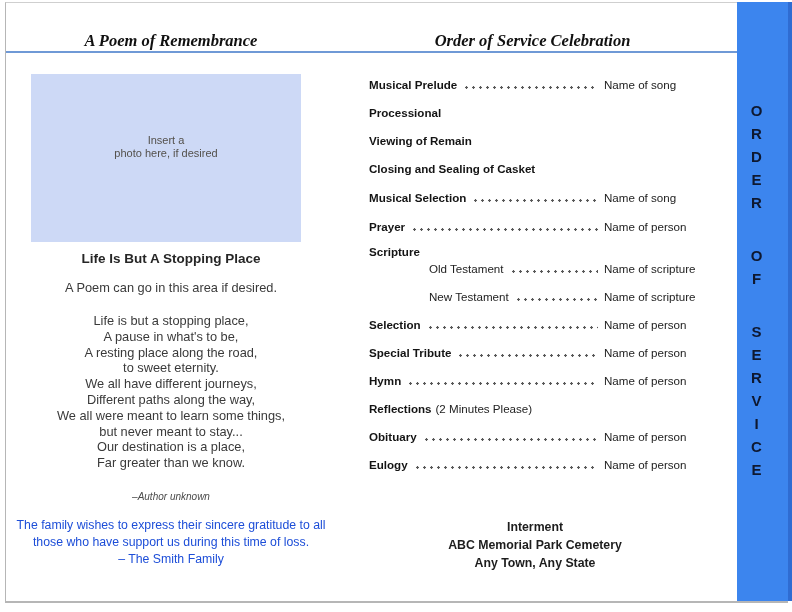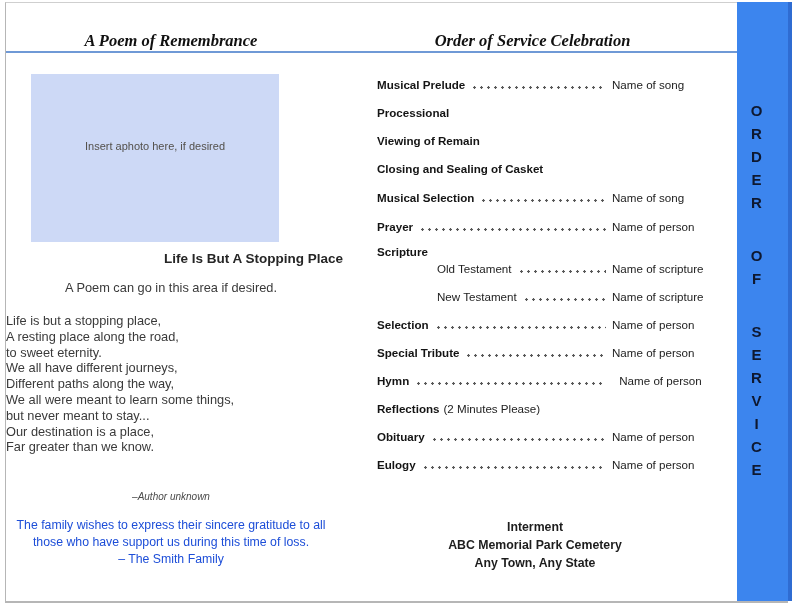--- a/index.html
+++ b/index.html
@@ -21,33 +21,33 @@
   
   .header-left,.header-right{
     position:absolute;top:28px;font-family:"Liberation Serif","DejaVu Serif",serif;
     font-weight:bold;font-style:italic;font-size:16.5px;color:#111111;text-align:center;
   }
   .header-left{left:0;width:330px;}
   .header-right{left:358px;width:337px;}
   .header-rule{position:absolute;left:0;top:48px;width:732px;height:2px;background:var(--rule);}
   
   .photo-box{
-    position:absolute;left:25px;top:71px;width:248px;height:168px;background:var(--photobox);
-    display:flex;flex-direction:row;align-items:center;justify-content:center;
+    position:absolute;left:25px;top:71px;width:270px;height:168px;background:var(--photobox);
+    display:flex;flex-direction:column;align-items:center;justify-content:center;
     padding-bottom:22px;box-sizing:border-box;
     font-size:11px;line-height:13.5px;color:#53504b;text-align:center;
   }
-  .poem-title{position:absolute;left:7px;top:248px;width:330px;text-align:right;font-weight:bold;font-size:13.5px;color:#262626;}
+  .poem-title{position:absolute;left:0;top:248px;width:330px;text-align:center;font-weight:bold;font-size:13.5px;color:#262626;}
   .poem-intro{position:absolute;left:0;top:277px;width:330px;text-align:center;font-size:12.8px;color:#3a3a3a;}
-  .poem-lines{position:absolute;left:0;top:310px;width:330px;text-align:left;font-size:12.8px;line-height:15.8px;color:#3a3a3a;}
+  .poem-lines{position:absolute;left:0;top:310px;width:330px;text-align:center;font-size:12.8px;line-height:15.8px;color:#3a3a3a;}
   .poem-author{position:absolute;left:0;top:488px;width:330px;text-align:center;font-size:10px;font-style:italic;color:#4a4a4a;}
   .family-msg{position:absolute;left:0;top:514px;width:330px;text-align:center;font-size:12.3px;line-height:17px;color:#1d4ed8;}
   
   .service-col{position:absolute;left:363px;top:0;width:332px;height:100%;}
-  .srow{position:absolute;left:8px;width:332px;display:flex;align-items:baseline;font-size:11.6px;color:#222222;}
+  .srow{position:absolute;left:0;width:332px;display:flex;align-items:baseline;font-size:11.6px;color:#222222;}
   .srow .slabel{font-weight:bold;color:#141414;white-space:nowrap;}
   .srow.indent .slabel{font-weight:normal;color:#222222;margin-left:60px;}
   .srow .ssuffix{font-weight:normal;margin-left:4px;white-space:nowrap;}
   .srow .dots{
     flex:1 1 auto;height:3px;margin:0 6px;
     background-image:radial-gradient(circle,#575757 1.05px,transparent 1.45px);
     background-size:7px 3px;background-repeat:repeat-x;background-position:left bottom;
   }
   .srow .svalue{flex:0 0 97px;width:97px;white-space:nowrap;}
   .interment{position:absolute;left:363px;top:515px;width:332px;text-align:center;font-weight:bold;font-size:12.3px;line-height:18px;color:#1d1d1d;}
@@ -74,20 +74,21 @@
     <div class="header-rule"></div>
 
     <div class="photo-box">
       <div>Insert a</div>
       <div>photo here, if desired</div>
     </div>
     <div class="poem-title">Life Is But A Stopping Place</div>
     <div class="poem-intro">A Poem can go in this area if desired.</div>
     <div class="poem-lines" id="poem-lines">
         <div>Life is but a stopping place,</div>
+        <div>A pause in what's to be,</div>
         <div>A resting place along the road,</div>
         <div>to sweet eternity.</div>
         <div>We all have different journeys,</div>
         <div>Different paths along the way,</div>
         <div>We all were meant to learn some things,</div>
         <div>but never meant to stay...</div>
         <div>Our destination is a place,</div>
         <div>Far greater than we know.</div>
       </div>
     <div class="poem-author">–Author unknown</div>
@@ -138,21 +139,21 @@
         <div class="srow" style="top: 315px;">
           <span class="slabel">Selection</span>
           <span class="dots"></span>
           <span class="svalue">Name of person</span>
         </div>
         <div class="srow" style="top: 343px;">
           <span class="slabel">Special Tribute</span>
           <span class="dots"></span>
           <span class="svalue">Name of person</span>
         </div>
-        <div class="srow" style="top: 371px; text-align: center;">
+        <div class="srow" style="top: 371px;">
           <span class="slabel">Hymn</span>
           <span class="dots"></span>
           <span class="svalue">Name of person</span>
         </div>
         <div class="srow" style="top: 399px;">
           <span class="slabel">Reflections</span>
           <span class="ssuffix">(2 Minutes Please)</span>
         </div>
         <div class="srow" style="top: 427px;">
           <span class="slabel">Obituary</span>

